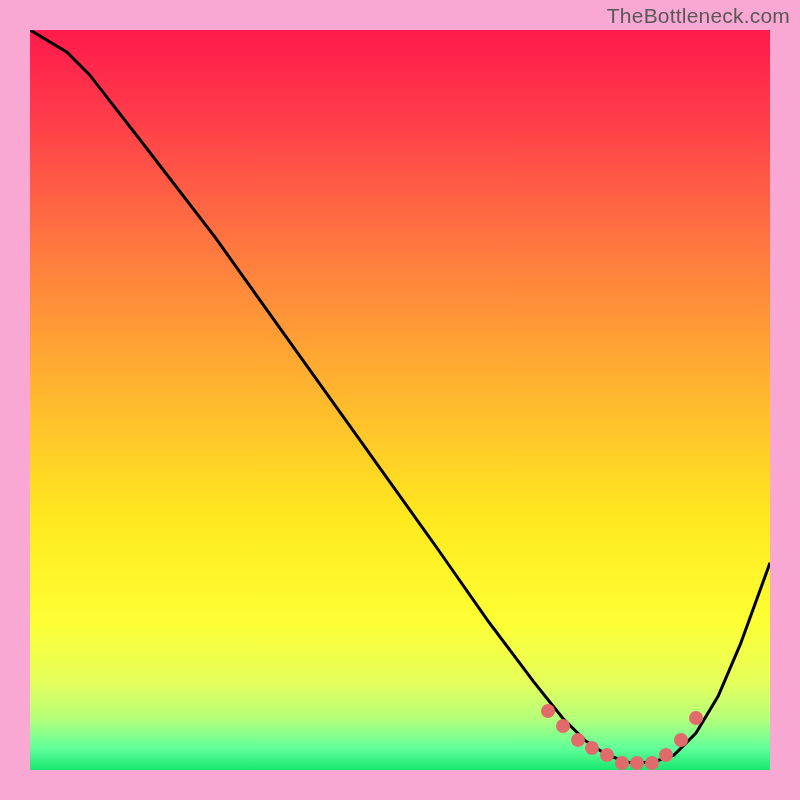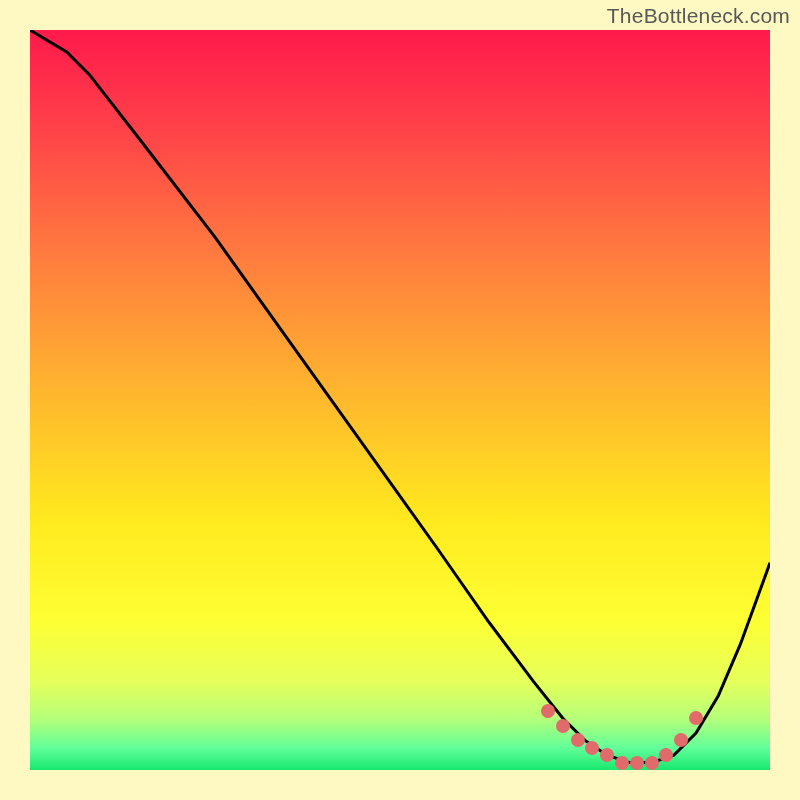--- a/index.html
+++ b/index.html
@@ -8,21 +8,21 @@
     width: 800px;
     height: 800px;
     background: #000;
     overflow: hidden;
     font-family: Arial, Helvetica, sans-serif;
   }
   .frame {
     position: relative;
     width: 800px;
     height: 800px;
-    background: #fef9c3;
+    background: #f9a8d4;
   }
   .watermark {
     position: absolute;
     top: 4px;
     right: 10px;
     color: #585858;
     font-size: 21px;
     font-weight: 500;
     letter-spacing: 0.2px;
     z-index: 5;

